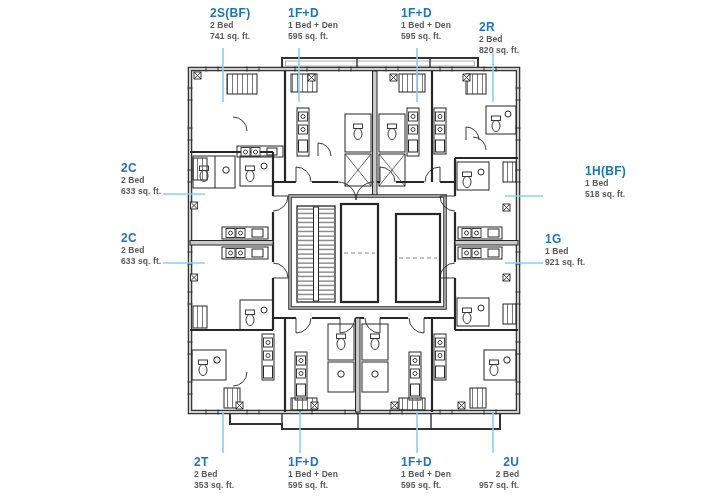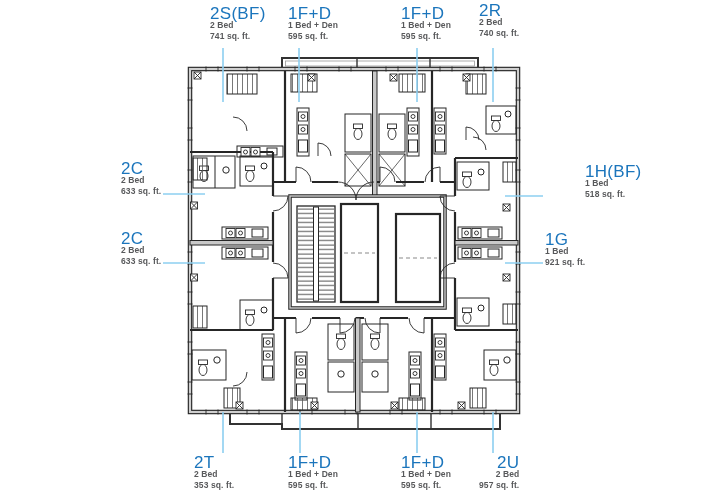--- a/index.html
+++ b/index.html
@@ -3,21 +3,21 @@
 <meta charset="utf-8">
 <style>
   html,body{margin:0;padding:0;background:#ffffff;}
   #stage{
     position:relative;width:721px;height:496px;background:#ffffff;
     font-family:"Liberation Sans",sans-serif;overflow:hidden;
   }
   #plan-svg{position:absolute;left:0;top:0;}
   .unit-label{position:absolute;white-space:nowrap;}
   .unit-label .code{
-    font-size:17px;font-weight:normal;color:#1b75bc;
+    font-size:12px;font-weight:bold;color:#1b75bc;
     letter-spacing:.3px;line-height:13px;
   }
   .unit-label .meta{
     font-size:8.5px;color:#58595b;line-height:10.5px;letter-spacing:.1px;font-weight:bold;
   }
 </style>
 </head>
 <body>
 
 <div id="stage">
@@ -285,24 +285,24 @@
   <div class="unit-label" style="left:288px;top:7px;">
     <div class="code">1F+D</div>
     <div class="meta">1 Bed + Den</div>
     <div class="meta">595 sq. ft.</div>
   </div>
   <div class="unit-label" style="left:401px;top:7px;">
     <div class="code">1F+D</div>
     <div class="meta">1 Bed + Den</div>
     <div class="meta">595 sq. ft.</div>
   </div>
-  <div class="unit-label" style="left:479px;top:4px;">
+  <div class="unit-label" style="left:479px;top:21px;">
     <div class="code">2R</div>
     <div class="meta">2 Bed</div>
-    <div class="meta">740 sq. ft.</div>
+    <div class="meta">820 sq. ft.</div>
   </div>
 
   <div class="unit-label" style="left:121px;top:162px;">
     <div class="code">2C</div>
     <div class="meta">2 Bed</div>
     <div class="meta">633 sq. ft.</div>
   </div>
   <div class="unit-label" style="left:121px;top:232px;">
     <div class="code">2C</div>
     <div class="meta">2 Bed</div>

